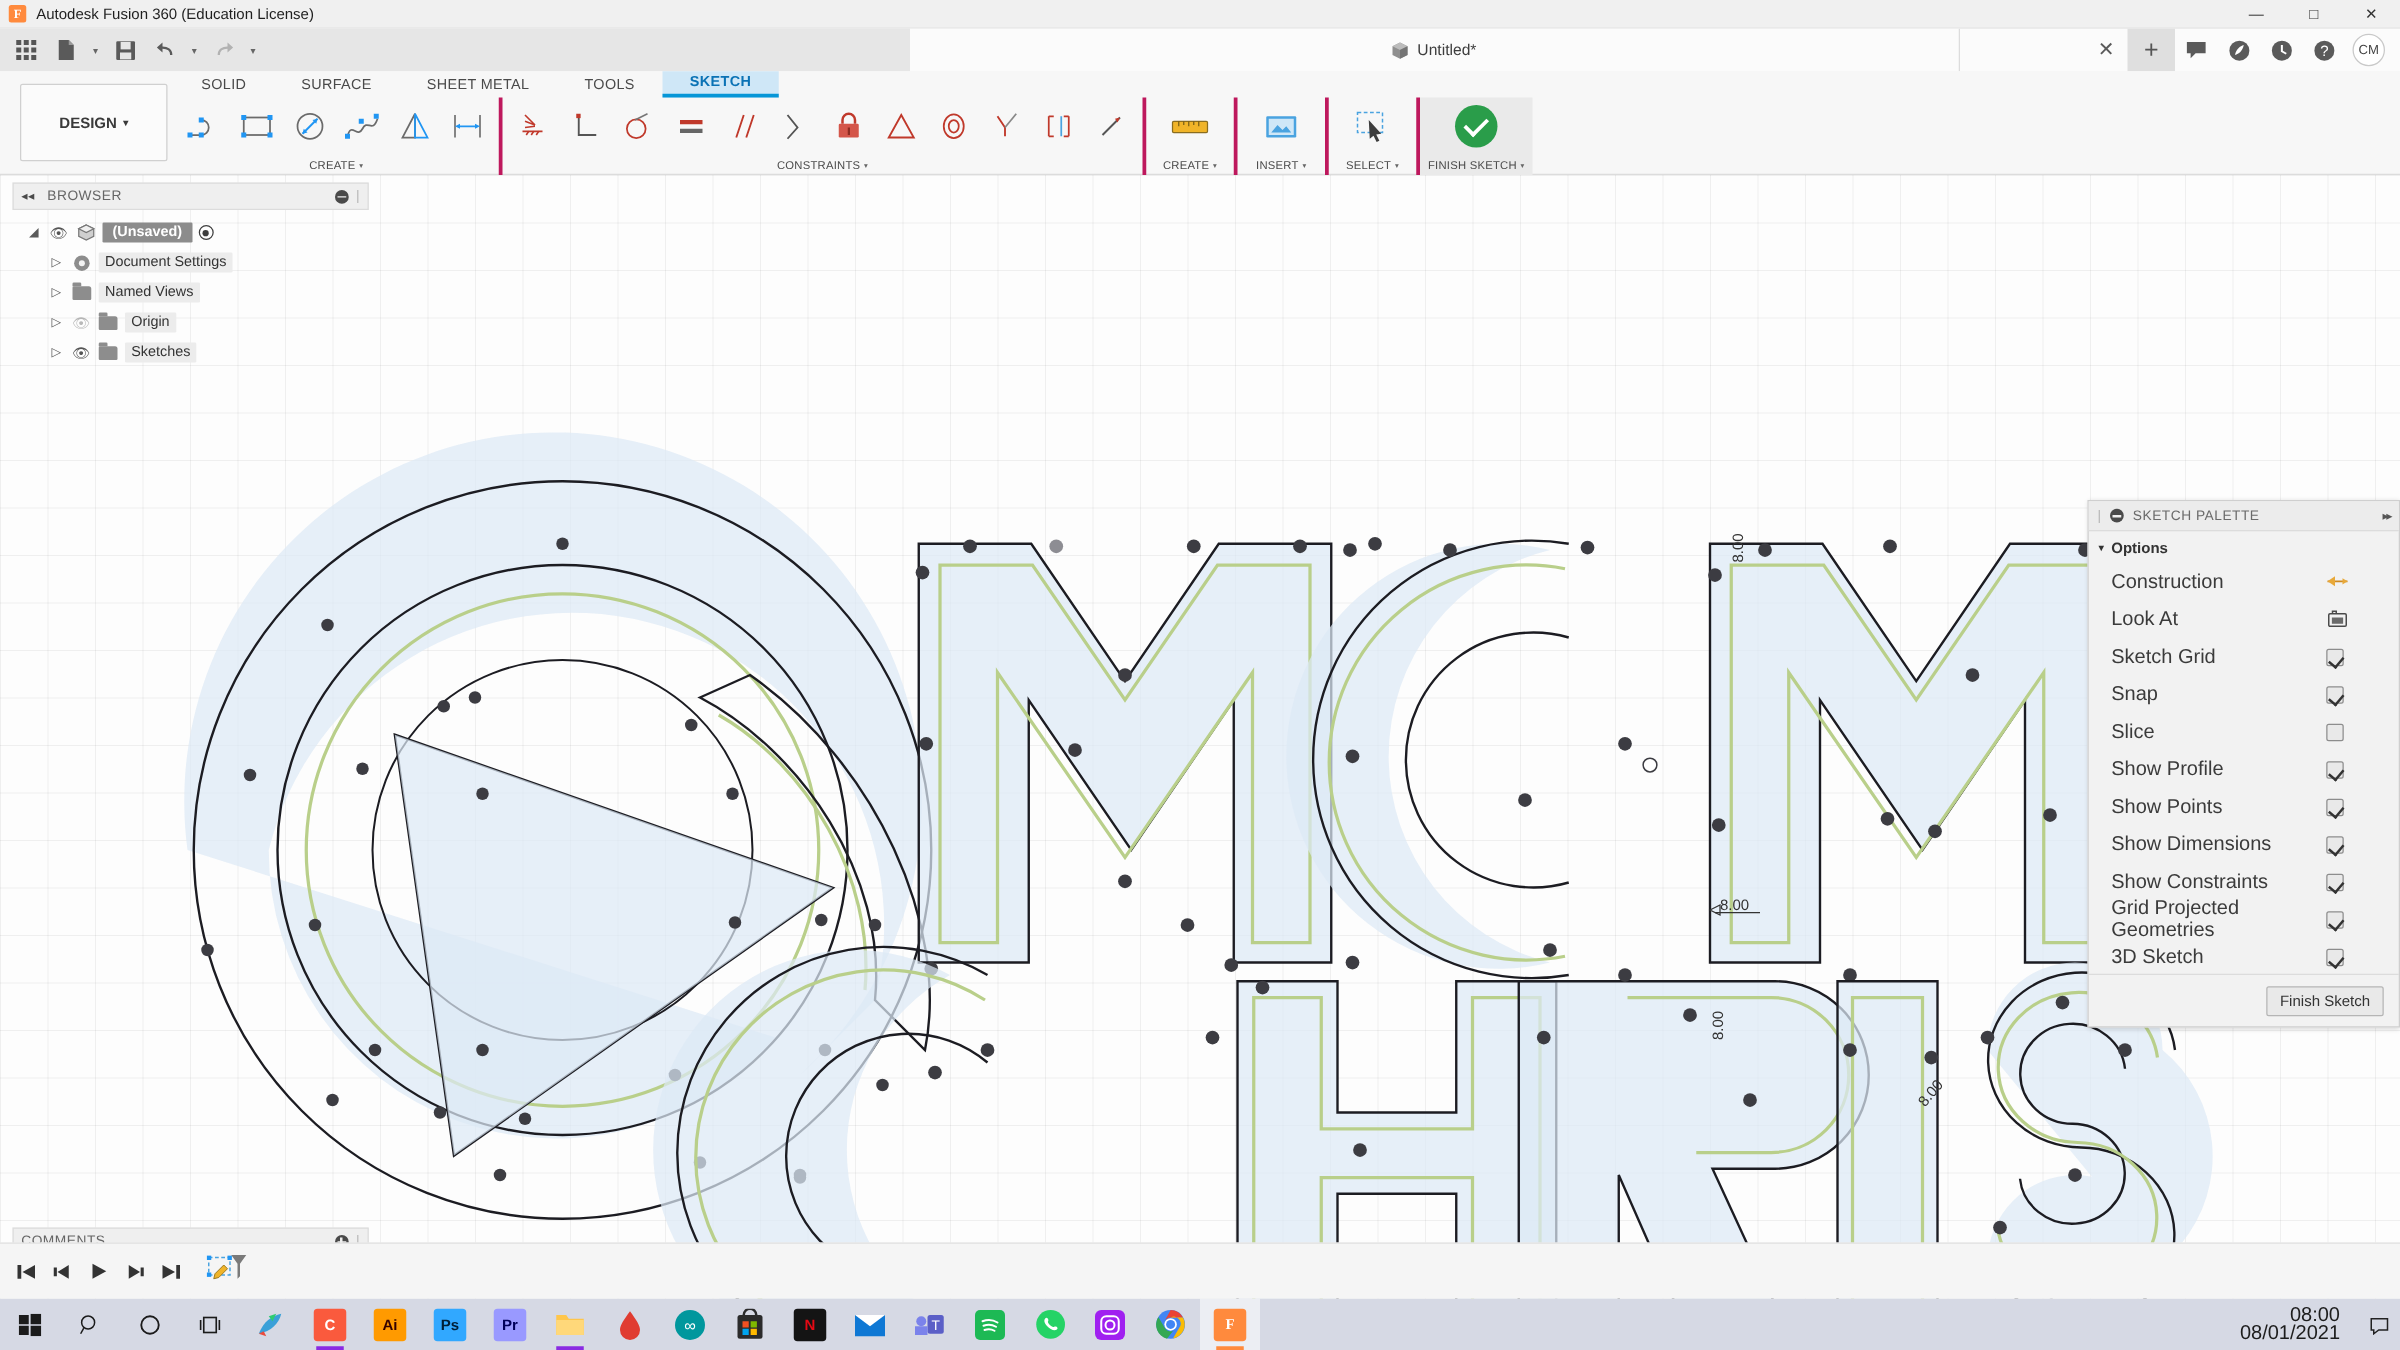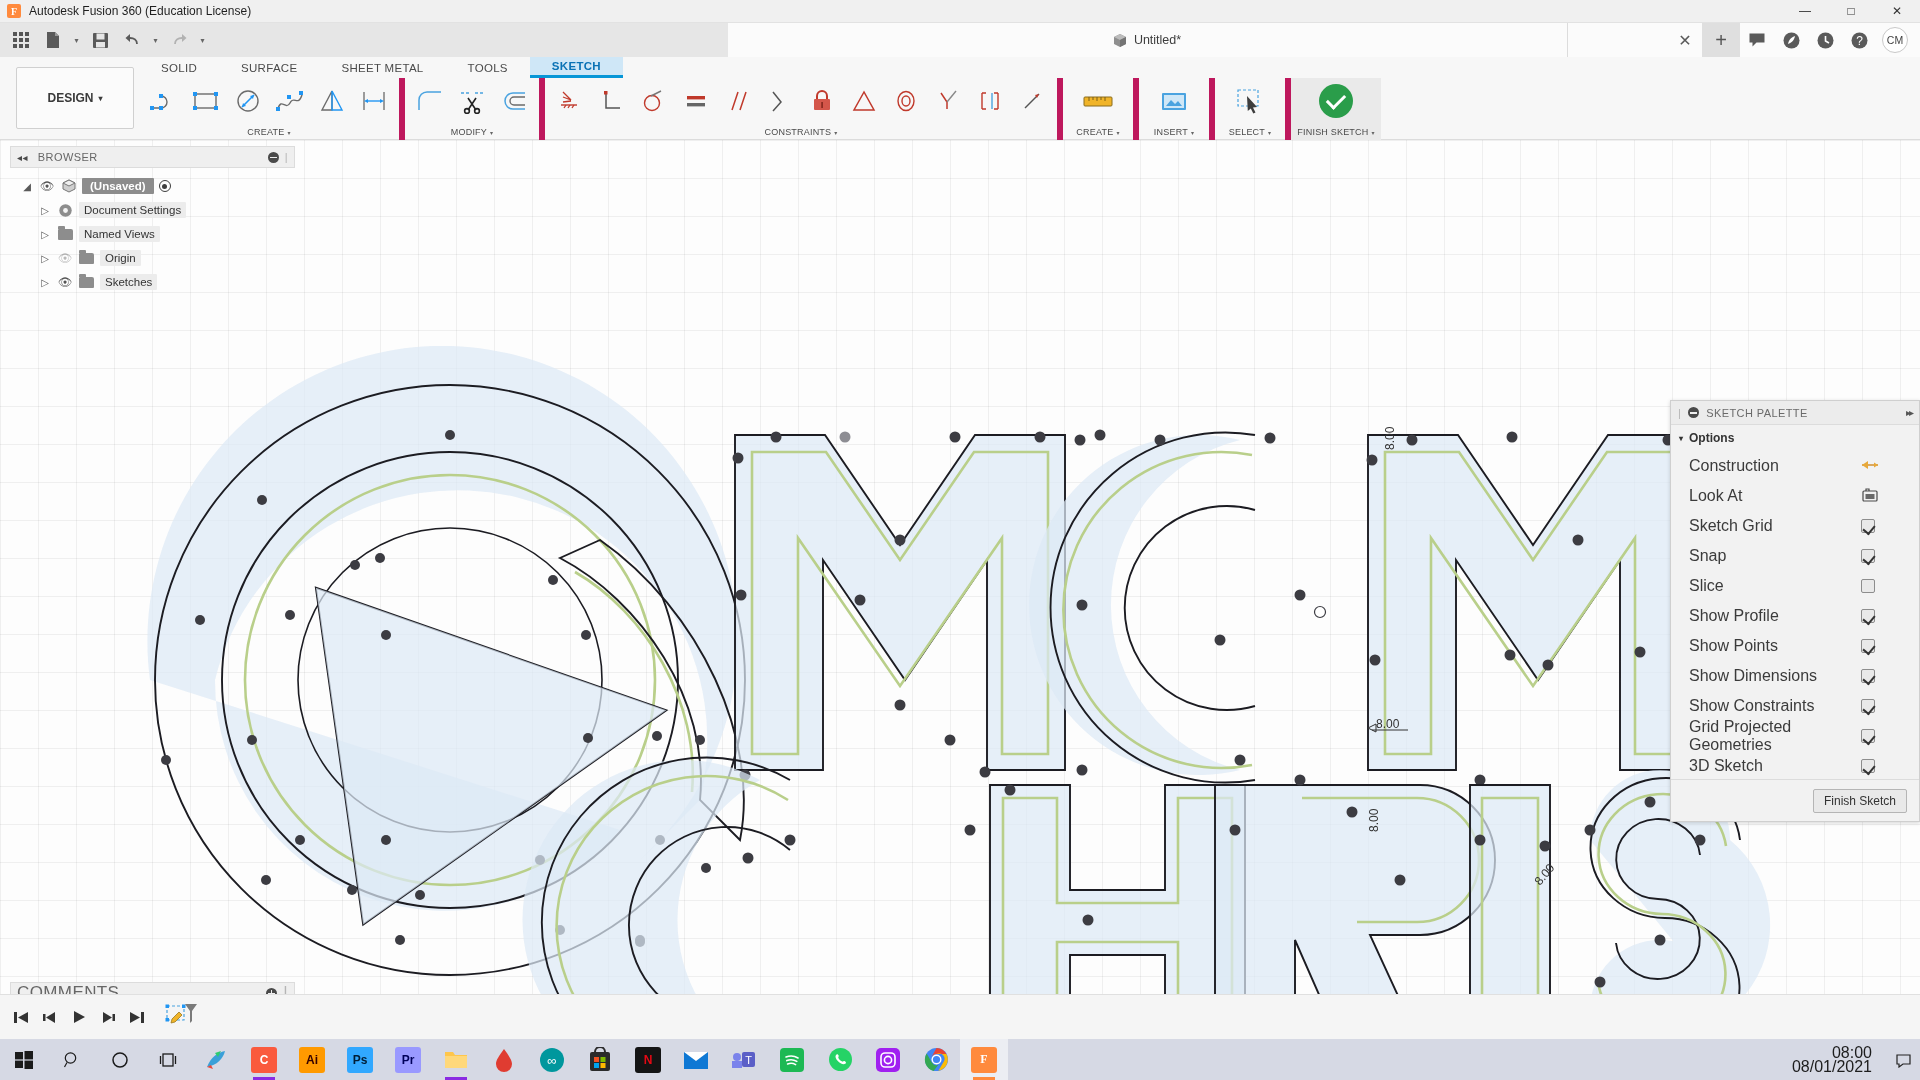--- a/index.html
+++ b/index.html
@@ -89,21 +89,21 @@
     position: absolute; left: 16px; top: 10px; width: 118px; height: 62px;
     border: 1px solid #d0d0d0; background: #fbfbfb; border-radius: 2px;
     display: flex; align-items: center; justify-content: center; gap: 5px;
     font-size: 12px; color: #3a3a3a; font-weight: bold;
   }
   .design-menu .cr { font-size: 8px; }
 
   .groups {
     position: absolute; left: 139px; top: 21px; right: 0; height: 62px; display: flex;
   }
-  .group { display: flex; flex-direction: column; border-right: 6px solid #be185d; }
+  .group { display: flex; flex-direction: column; border-right: 3px solid #be185d; }
   .group.nodiv { border-right: none; }
   .group .icons { display: flex; align-items: center; height: 46px; padding: 0 4px; }
   .group .glabel {
     height: 16px; display: flex; align-items: center; justify-content: center;
     font-size: 9px; color: #4a4a4a; letter-spacing: .2px; gap: 3px;
   }
   .group .glabel .cr { font-size: 6px; color:#666; }
   .tool {
     width: 42px; height: 44px; display: flex; align-items: center; justify-content: center;
     position: relative;
@@ -153,21 +153,21 @@
   .folder { width:15px;height:11px;background:#8d8d8d;border-radius:1px 2px 1px 1px; position:relative;}
   .folder:before{content:"";position:absolute;top:-3px;left:0;width:7px;height:3px;background:#8d8d8d;border-radius:1px 1px 0 0;}
   .radio-dot{width:12px;height:12px;border-radius:50%;border:1.5px solid #3d3d3d;display:flex;align-items:center;justify-content:center;}
   .radio-dot i{width:5px;height:5px;border-radius:50%;background:#3d3d3d;display:block;}
 
   
   .comments {
     position: absolute; left: 10px; top: 842px; width: 285px; height: 22px;
     background: #efefef; border: 1px solid #dcdcdc;
     display: flex; align-items: center; padding: 0 6px;
-    font-size: 17px; color: #666; letter-spacing: .4px;
+    font-size: 11px; color: #666; letter-spacing: .4px;
   }
   .comments .plus-circle { margin-left:auto; width:11px;height:11px;border-radius:50%;background:#4a4a4a;position:relative;}
   .comments .plus-circle:after{content:"";position:absolute;left:2px;top:5px;width:7px;height:1.5px;background:#efefef;}
   .comments .plus-circle:before{content:"";position:absolute;left:4.7px;top:2px;width:1.5px;height:7px;background:#efefef;}
 
   
   .viewcube { position: absolute; right: 52px; top: 20px; width: 120px; height: 105px; }
 
   
   .palette {
@@ -405,47 +405,20 @@
                 <path d="M5 13l4-2v4zM25 13l-4-2v4z" fill="#2196f3"></path>
               </svg>
           </div>
         </div>
         <div class="glabel">
           <span>CREATE</span>
           <span class="cr">▾</span>
         </div>
       </div>
 
-      <div class="group">
-        <div class="icons">
-          <div class="tool">
-            <svg width="30" height="26" viewBox="0 0 30 26">
-                <path d="M4 22V12A8 8 0 0112 4h14" stroke="#4aa3e0" stroke-width="1.5" fill="none"></path>
-              </svg>
-          </div>
-          <div class="tool">
-            <svg width="30" height="26" viewBox="0 0 30 26">
-                <path d="M4 5h10M18 5h8" stroke="#4aa3e0" stroke-width="1.5" stroke-dasharray="3 2"></path>
-                <path d="M11 22l8-12M19 22l-8-12" stroke="#222" stroke-width="1.6"></path>
-                <circle cx="10" cy="23" r="2.4" fill="none" stroke="#222" stroke-width="1.6"></circle>
-                <circle cx="20" cy="23" r="2.4" fill="none" stroke="#222" stroke-width="1.6"></circle>
-              </svg>
-          </div>
-          <div class="tool">
-            <svg width="30" height="26" viewBox="0 0 30 26">
-                <path d="M26 5H14a8 8 0 000 16h12" stroke="#4aa3e0" stroke-width="1.5" fill="none"></path>
-                <path d="M26 9H15a4 4 0 000 8h11" stroke="#6b6b6b" stroke-width="1.4" fill="none"></path>
-              </svg>
-          </div>
-        </div>
-        <div class="glabel">
-          <span>MODIFY</span>
-          <span class="cr">▾</span>
-        </div>
-      </div>
 
       <div class="group">
         <div class="icons">
           <div class="tool">
             <svg width="30" height="26" viewBox="0 0 30 26">
                 <path d="M8 4l8 8M8 9l8 3M8 14l8-1" stroke="#c0392b" stroke-width="1.3"></path>
                 <path d="M6 17h16" stroke="#c0392b" stroke-width="1.4"></path>
                 <path d="M9 20l2-3M13 20l2-3M17 20l2-3" stroke="#c0392b" stroke-width="1.3"></path>
               </svg>
           </div>

